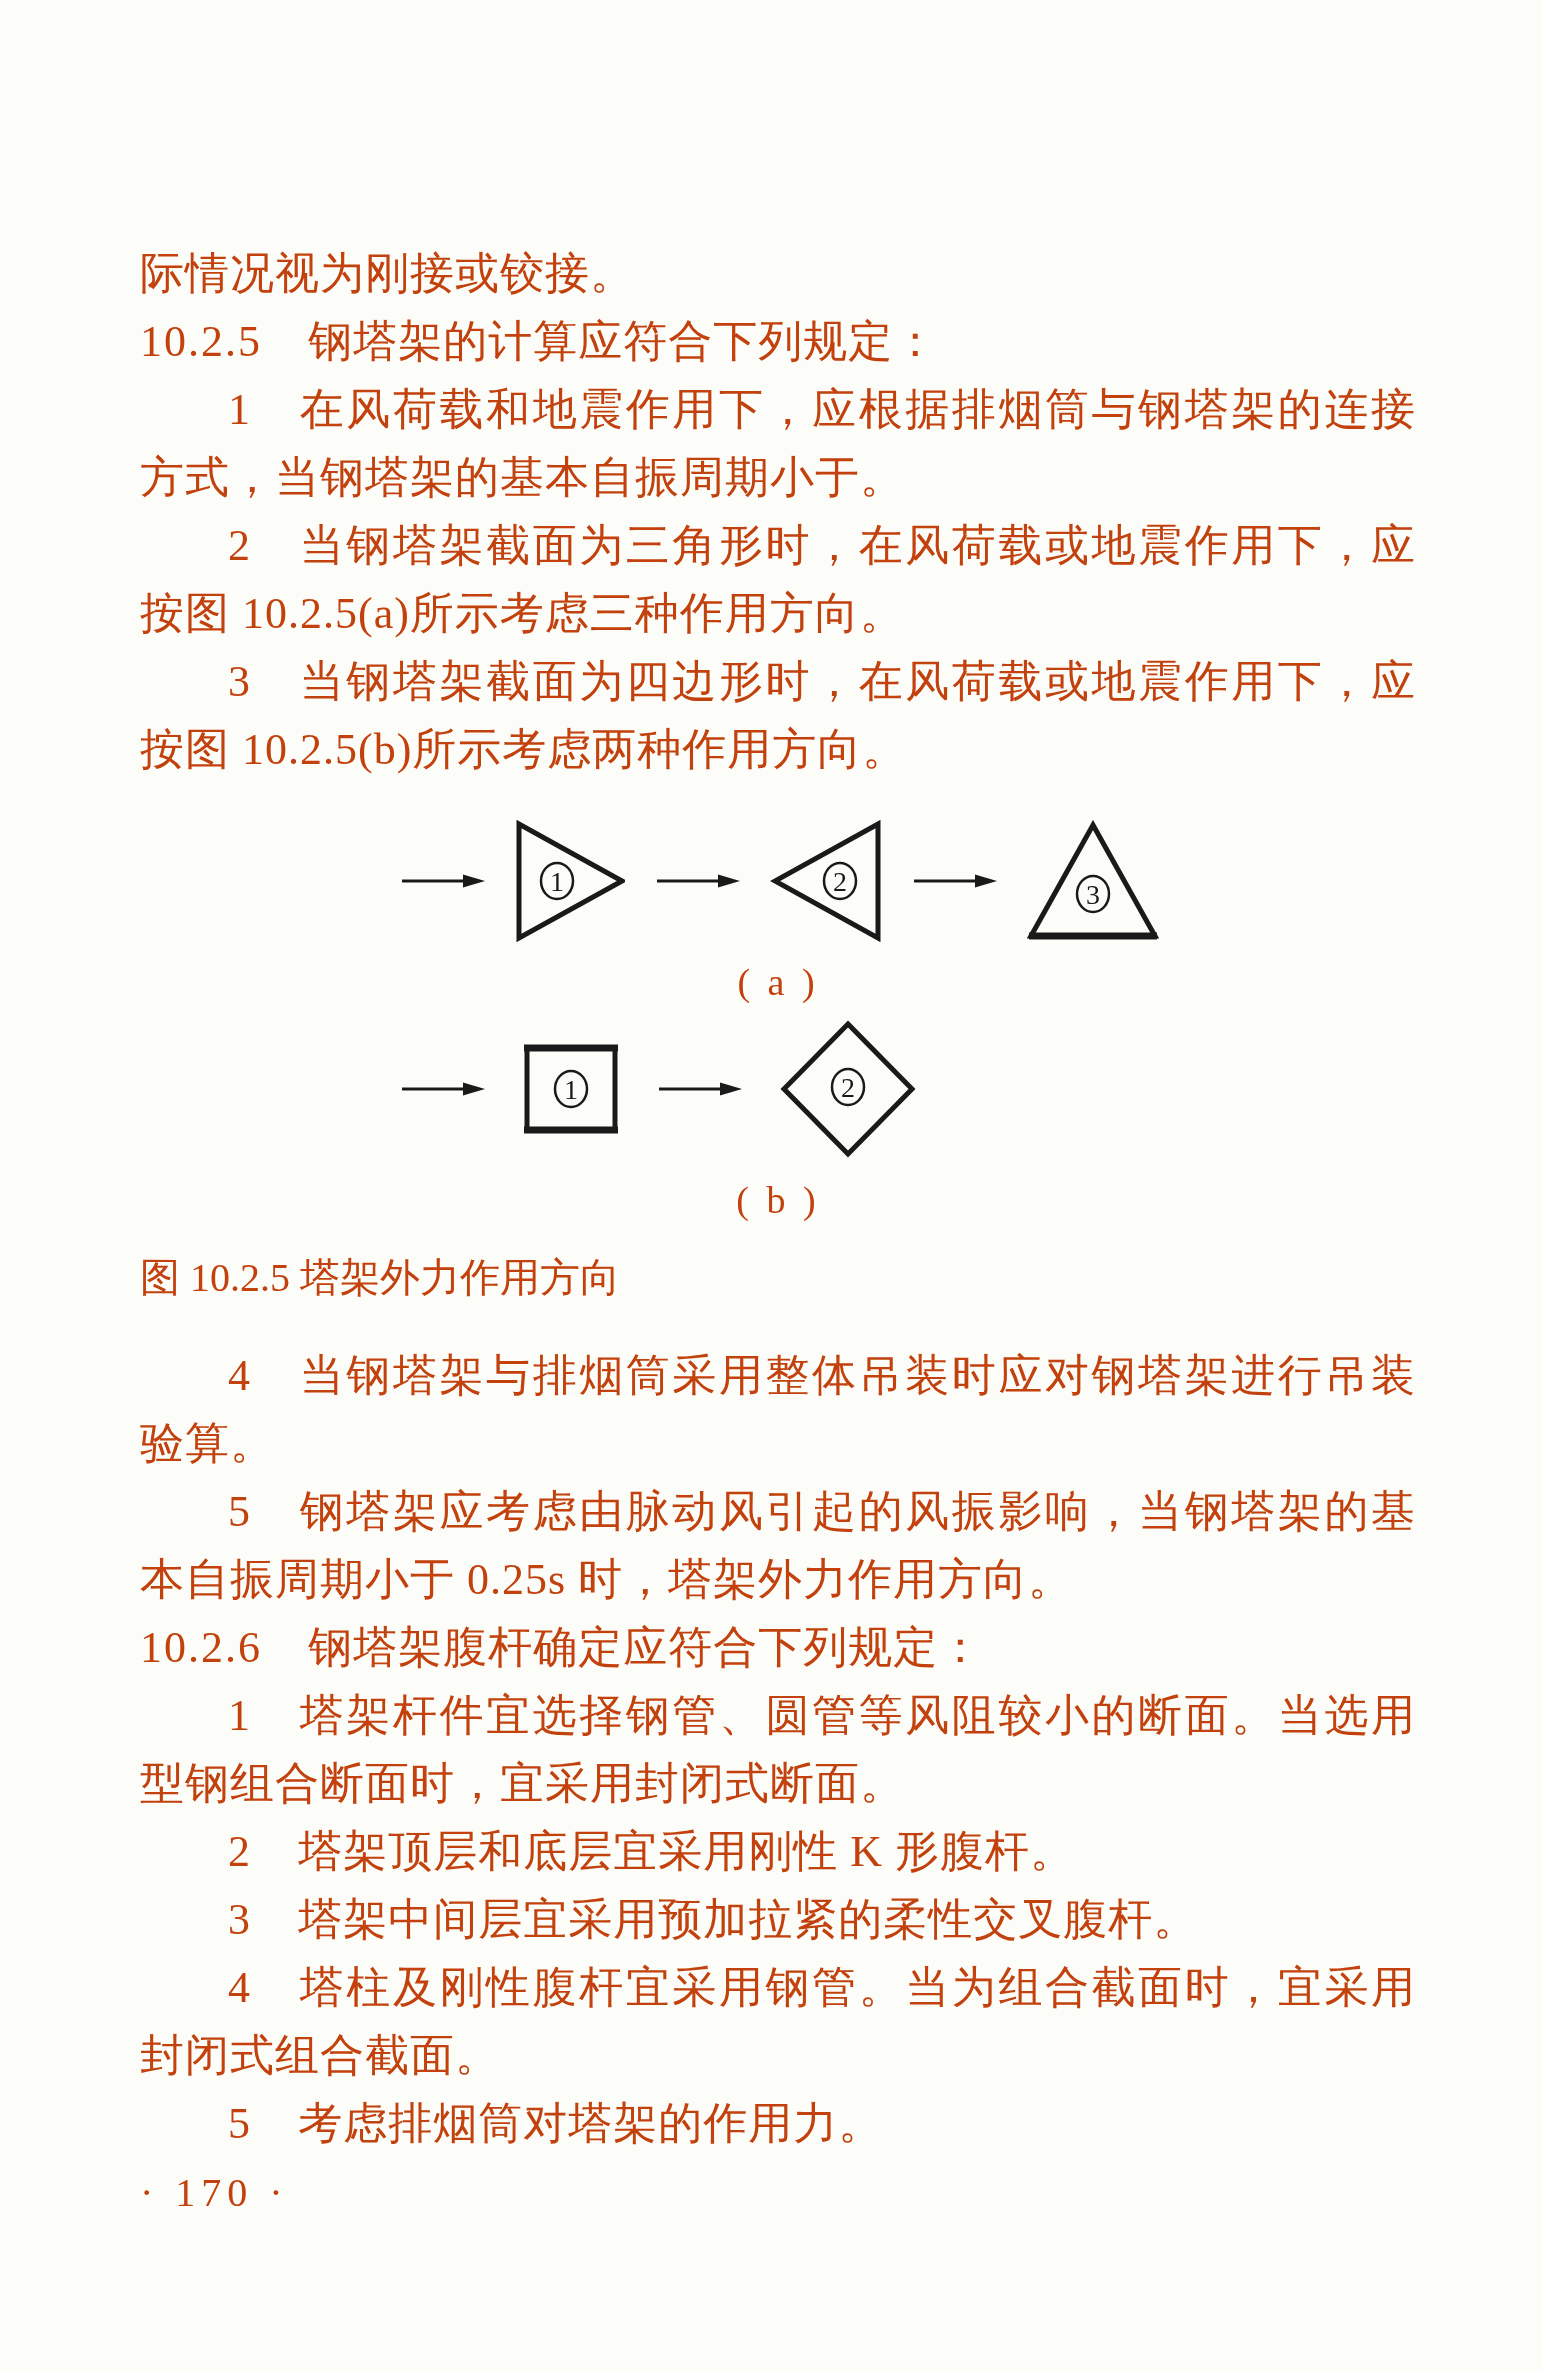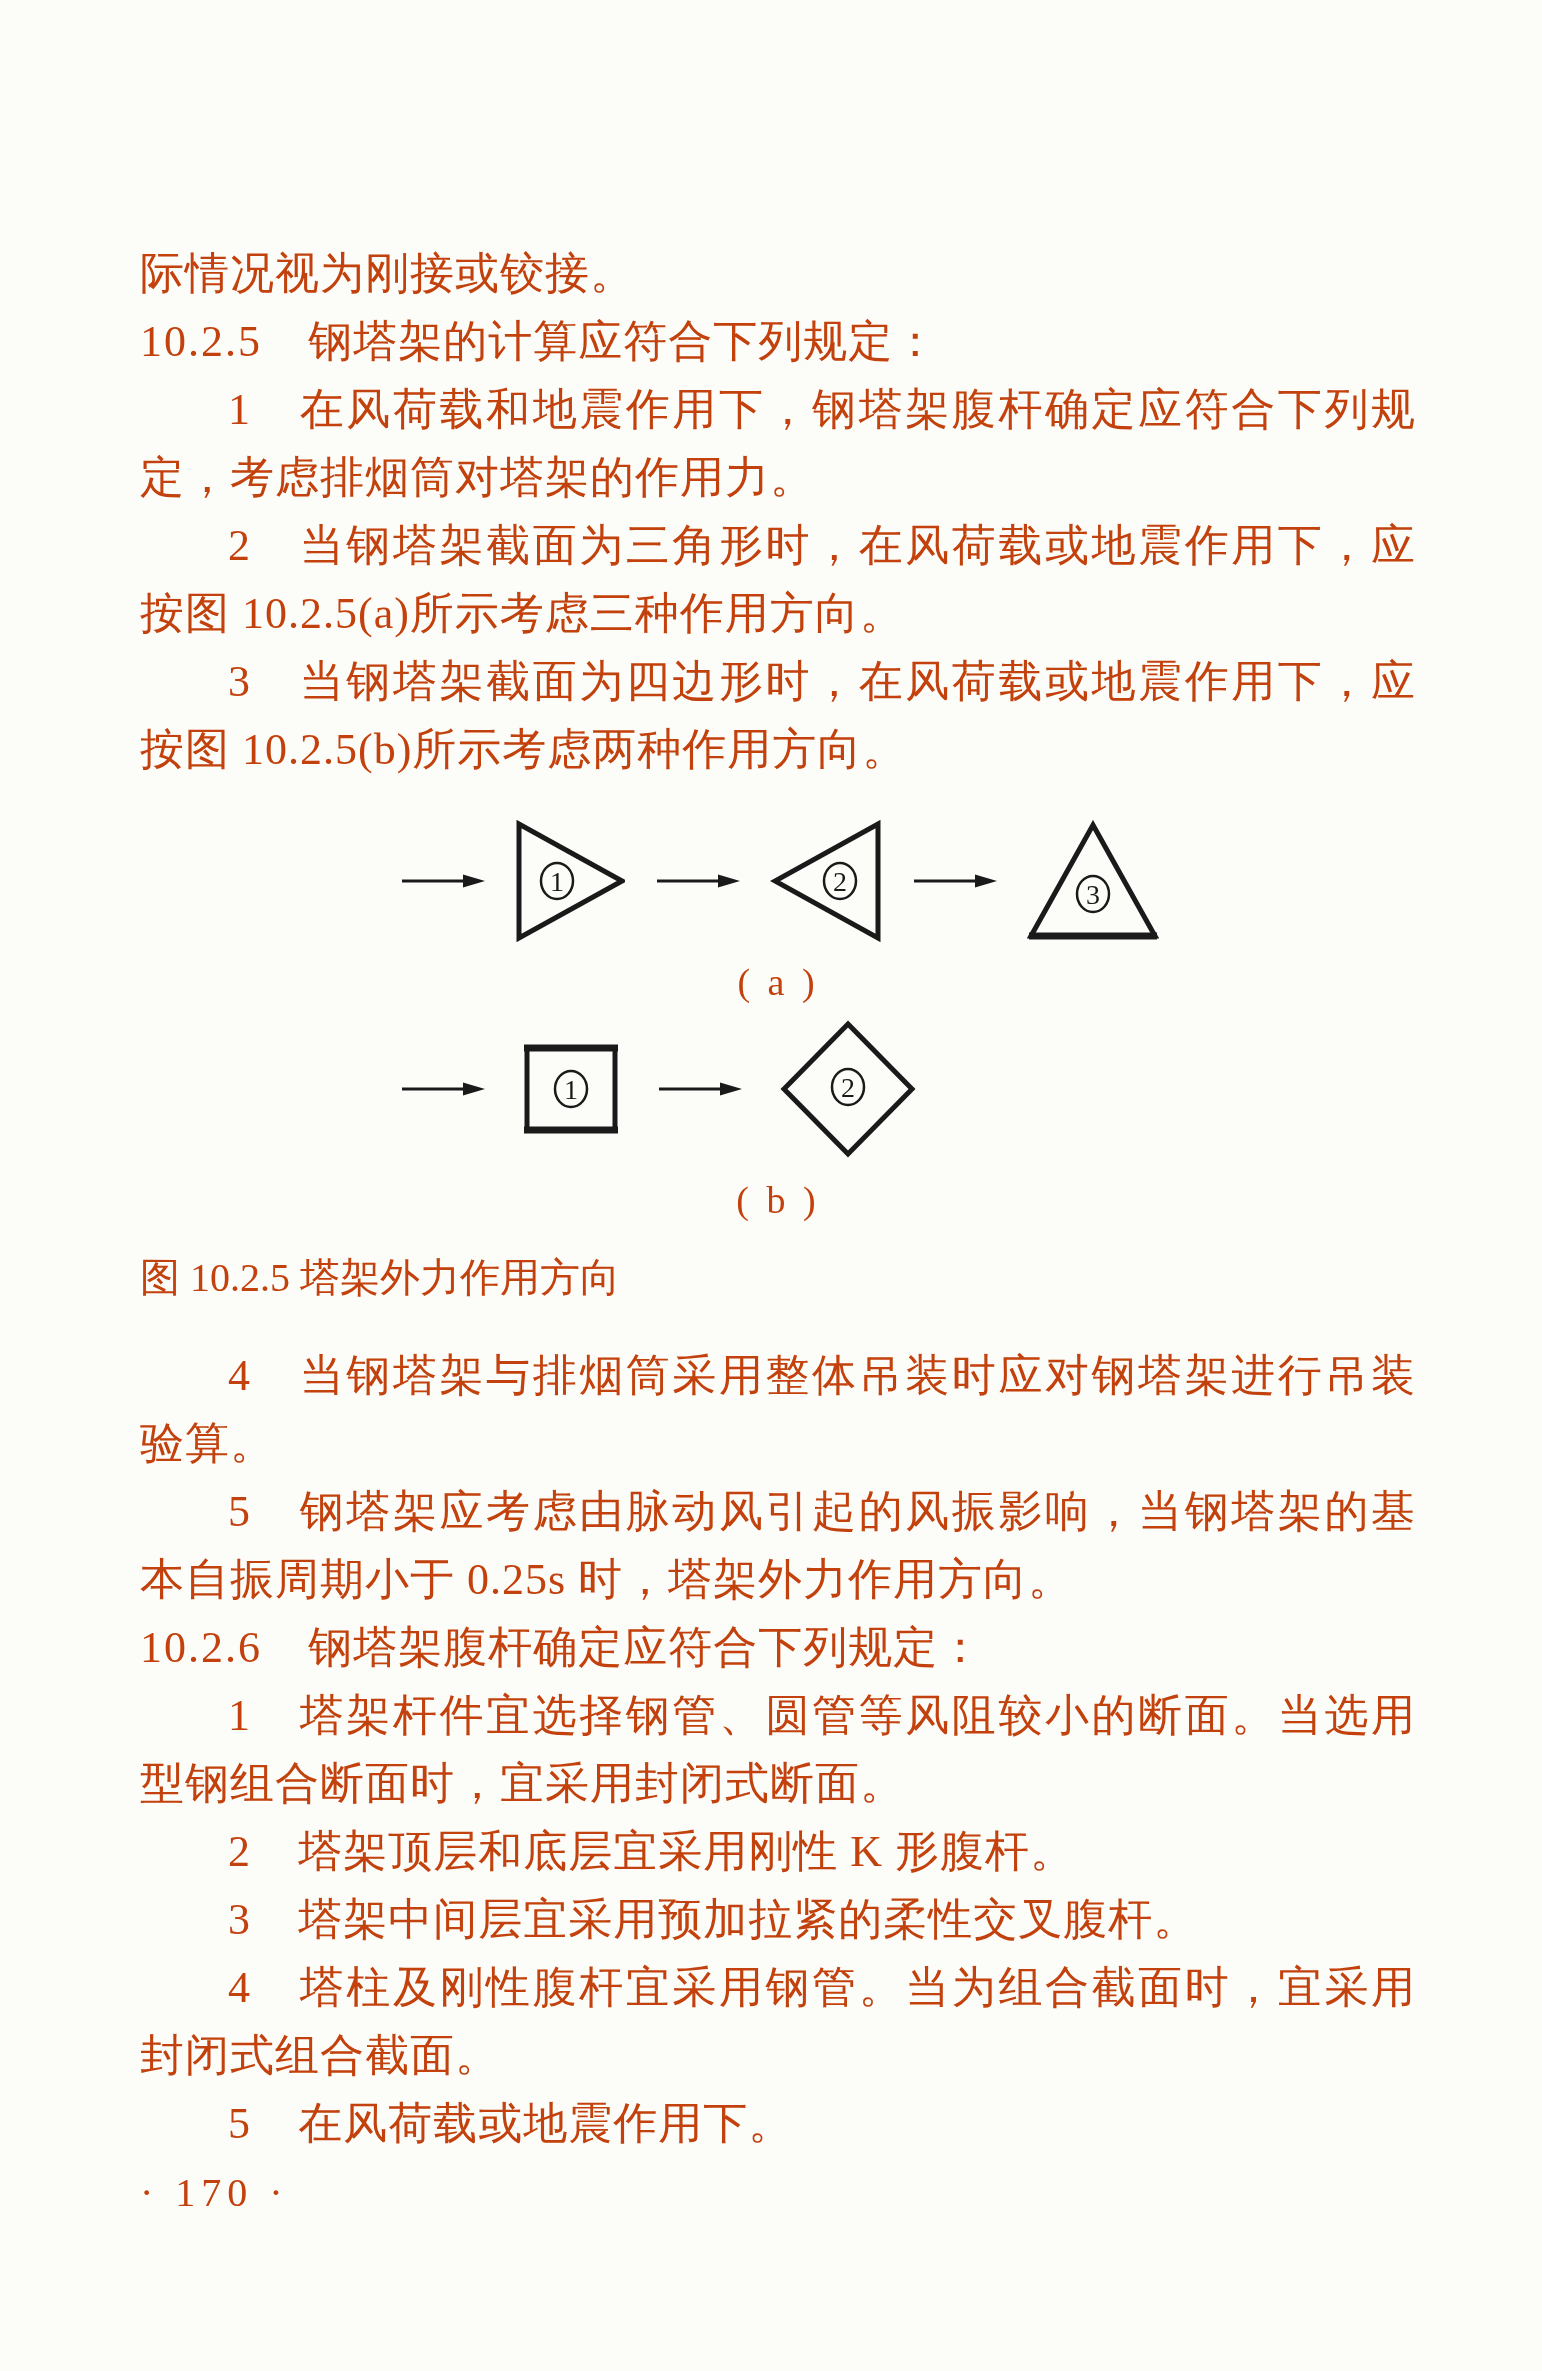--- a/index.html
+++ b/index.html
@@ -45,21 +45,21 @@
     letter-spacing:6px;
   }
 </style>
 </head>
 <body>
 
 <div class="page">
   <div class="text-block" id="text-top">
       <p class="para"><span>际情况视为刚接或铰接。</span></p>
       <p class="para"><b class="num">10.2.5</b><span>钢塔架的计算应符合下列规定：</span></p>
-      <p class="para indent"><b class="num">1</b><span>在风荷载和地震作用下，钢塔架腹杆确定应符合下列规定，考虑排烟筒对塔架的作用力。</span></p>
+      <p class="para indent"><b class="num">1</b><span>在风荷载和地震作用下，应根据排烟筒与钢塔架的连接方式，当钢塔架的基本自振周期小于。</span></p>
       <p class="para indent"><b class="num">2</b><span>当钢塔架截面为三角形时，在风荷载或地震作用下，应按图 10.2.5(a)所示考虑三种作用方向。</span></p>
       <p class="para indent"><b class="num">3</b><span>当钢塔架截面为四边形时，在风荷载或地震作用下，应按图 10.2.5(b)所示考虑两种作用方向。</span></p>
     </div>
 
   <div class="figure">
     <div class="fig-row row-a" id="fig-row-a">
         <svg width="85" height="24" viewBox="0 0 85 24">
           <line x1="2" y1="12" x2="66" y2="12" stroke="#1a1a1a" stroke-width="3"></line>
           <polygon points="63,5.5 85,12 63,18.5" fill="#1a1a1a"></polygon>
         </svg>
@@ -116,17 +116,17 @@
   </div>
 
   <div class="text-block" id="text-bottom">
       <p class="para indent"><b class="num">4</b><span>当钢塔架与排烟筒采用整体吊装时应对钢塔架进行吊装验算。</span></p>
       <p class="para indent"><b class="num">5</b><span>钢塔架应考虑由脉动风引起的风振影响，当钢塔架的基本自振周期小于 0.25s 时，塔架外力作用方向。</span></p>
       <p class="para"><b class="num">10.2.6</b><span>钢塔架腹杆确定应符合下列规定：</span></p>
       <p class="para indent"><b class="num">1</b><span>塔架杆件宜选择钢管、圆管等风阻较小的断面。当选用型钢组合断面时，宜采用封闭式断面。</span></p>
       <p class="para indent"><b class="num">2</b><span>塔架顶层和底层宜采用刚性 K 形腹杆。</span></p>
       <p class="para indent"><b class="num">3</b><span>塔架中间层宜采用预加拉紧的柔性交叉腹杆。</span></p>
       <p class="para indent"><b class="num">4</b><span>塔柱及刚性腹杆宜采用钢管。当为组合截面时，宜采用封闭式组合截面。</span></p>
-      <p class="para indent"><b class="num">5</b><span>在风荷载或地震作用下。</span></p>
+      <p class="para indent"><b class="num">5</b><span>考虑排烟筒对塔架的作用力。</span></p>
     </div>
 
   <div class="page-number">· 170 ·</div>
 </div>
 
 </body></html>

